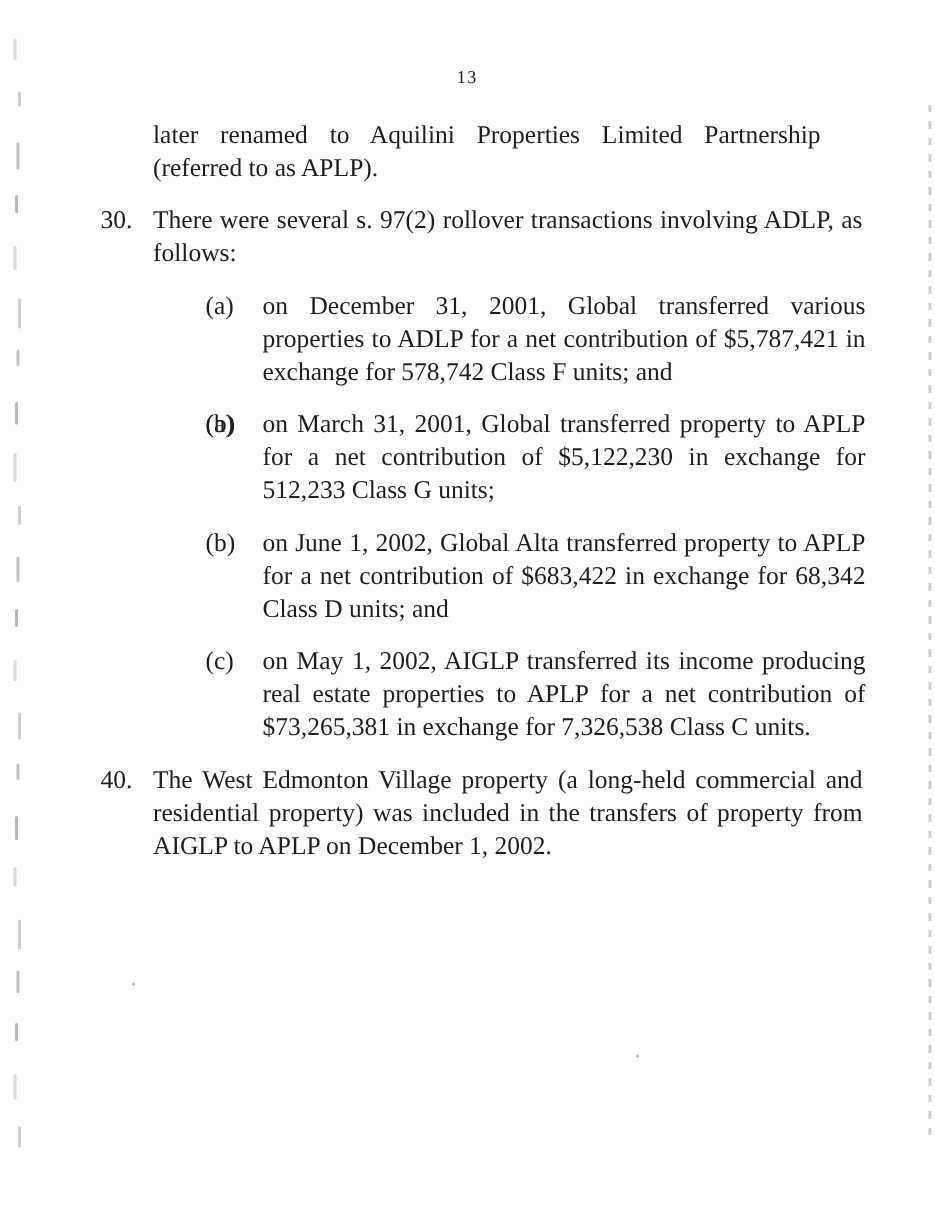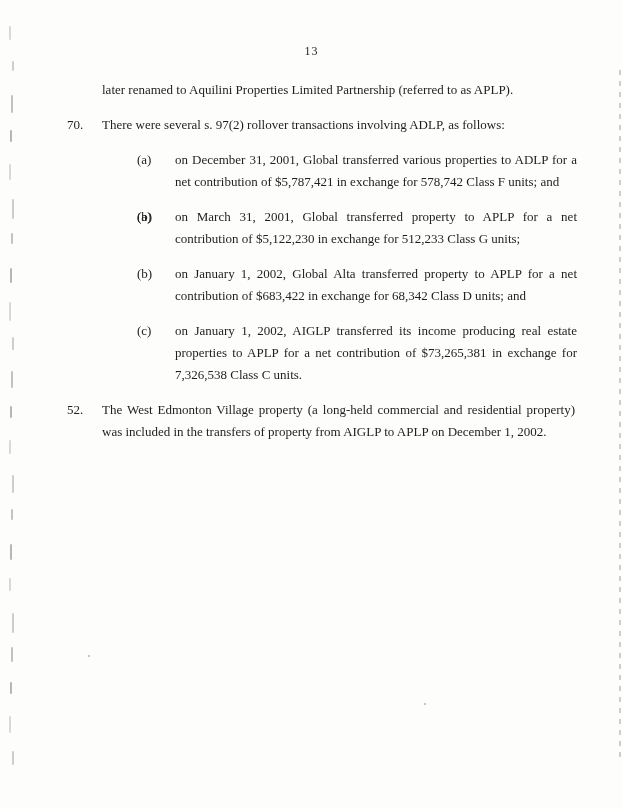--- a/index.html
+++ b/index.html
@@ -41,21 +41,21 @@
     width:623px;
   }
   .pagenum {
     text-align:center;
     font-size:12px;
     letter-spacing:1px;
     line-height:22px;
     margin-bottom:17px;
   }
   .textline {
-    font-size:13px;
+    font-size:17px;
     line-height:22px;
   }
   .cont-para {
     margin-left:102px;
     margin-right:76px;
     text-align:justify;
   }
   .para { position:relative; margin-top:13px; }
   .para-num {
     position:absolute;
@@ -112,48 +112,48 @@
   <div class="speck" style="left:88px;top:655px;width:2px;height:2px;"></div>
   <div class="speck" style="left:424px;top:703px;width:2px;height:2px;"></div>
 
   <div class="content">
 
     <div class="pagenum">13</div>
 
     <div class="textline cont-para">later renamed to Aquilini Properties Limited Partnership (referred to as APLP).</div>
 
     <div class="para textline">
-      <div class="para-num">70.</div>
+      <div class="para-num">30.</div>
       <div class="para-body">There were several s. 97(2) rollover transactions involving ADLP, as follows:</div>
     </div>
 
     <div class="sub-item textline">
       <div class="sub-label">(a)</div>
       <div class="sub-body">on December 31, 2001, Global transferred various properties to ADLP for a net contribution of $5,787,421 in exchange for 578,742 Class F units; and</div>
     </div>
 
     <div class="sub-item textline">
       <div class="sub-label">(b)</div>
     </div>
 
 
     <div class="sub-item textline">
       <div class="sub-label">(a)</div>
       <div class="sub-body">on March 31, 2001, Global transferred property to APLP for a net contribution of $5,122,230 in exchange for 512,233 Class G units;</div>
     </div>
 
     <div class="sub-item textline">
       <div class="sub-label">(b)</div>
-      <div class="sub-body">on January 1, 2002, Global Alta transferred property to APLP for a net contribution of $683,422 in exchange for 68,342 Class D units; and</div>
+      <div class="sub-body">on June 1, 2002, Global Alta transferred property to APLP for a net contribution of $683,422 in exchange for 68,342 Class D units; and</div>
     </div>
 
     <div class="sub-item textline">
       <div class="sub-label">(c)</div>
-      <div class="sub-body">on January 1, 2002, AIGLP transferred its income producing real estate properties to APLP for a net contribution of $73,265,381 in exchange for 7,326,538 Class C units.</div>
+      <div class="sub-body">on May 1, 2002, AIGLP transferred its income producing real estate properties to APLP for a net contribution of $73,265,381 in exchange for 7,326,538 Class C units.</div>
     </div>
 
     <div class="para textline">
-      <div class="para-num">52.</div>
+      <div class="para-num">40.</div>
       <div class="para-body">The West Edmonton Village property (a long-held commercial and residential property) was included in the transfers of property from AIGLP to APLP on December 1, 2002.</div>
     </div>
 
   </div>
 </div>
 
 </body></html>

